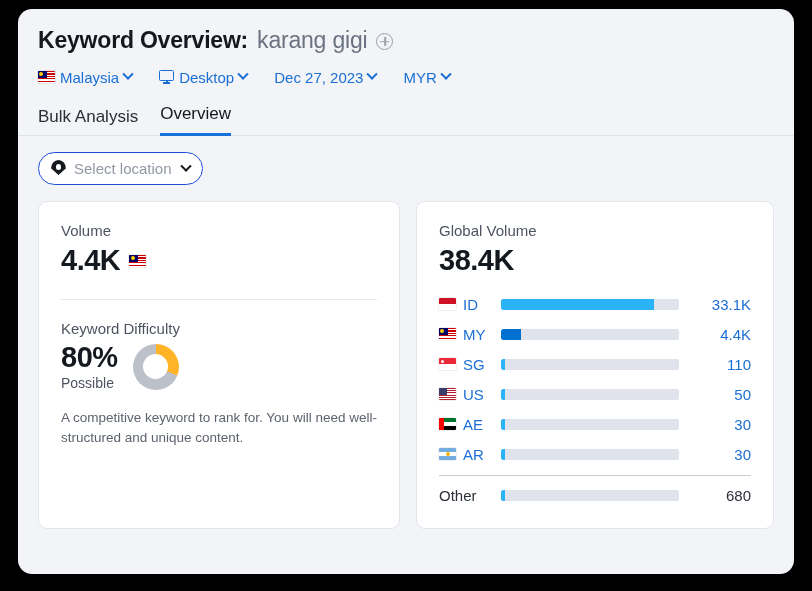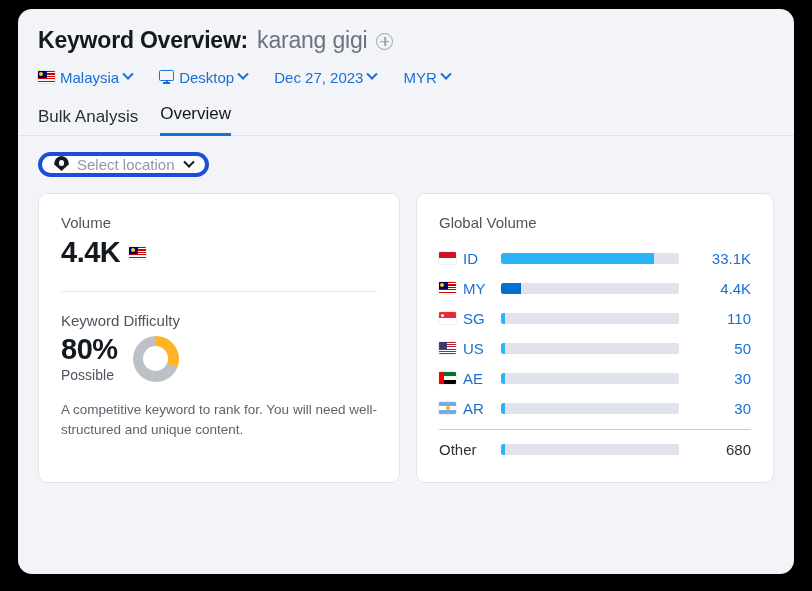--- a/index.html
+++ b/index.html
@@ -257,24 +257,24 @@
 
   
   .loc-wrap {
     padding: 16px 20px 0 20px;
   }
 
   .loc-button {
     display: inline-flex;
     align-items: center;
     gap: 8px;
-    height: 25px;
+    height: 33px;
     padding: 0 12px;
     background: #ffffff;
-    border: 4px solid #1d4ed8;
+    border: 1px solid #1d4ed8;
     border-radius: 17px;
     cursor: pointer;
   }
 
   .pin-icon {
     width: 15px;
     height: 17px;
     position: relative;
     flex: 0 0 auto;
   }
@@ -550,20 +550,21 @@
         </div>
       </div>
 
       <div class="kd-desc">A competitive keyword to rank for. You will need well-structured and unique content.</div>
 
     </div>
 
     <div class="card card-right">
 
       <div class="metric-label">Global Volume</div>
+      <div class="metric-value">38.4K</div>
 
       <div class="gv-rows" id="gv-rows">
           <div class="gv-row">
             <div class="gv-country">
               <span class="flag-box flag-id"></span>
               <span class="gv-code">ID</span>
             </div>
             <div class="gv-track" style="background: rgb(224, 227, 236);">
               <div class="gv-fill" style="width: 86%; background: rgb(43, 179, 247);"></div>
             </div>

